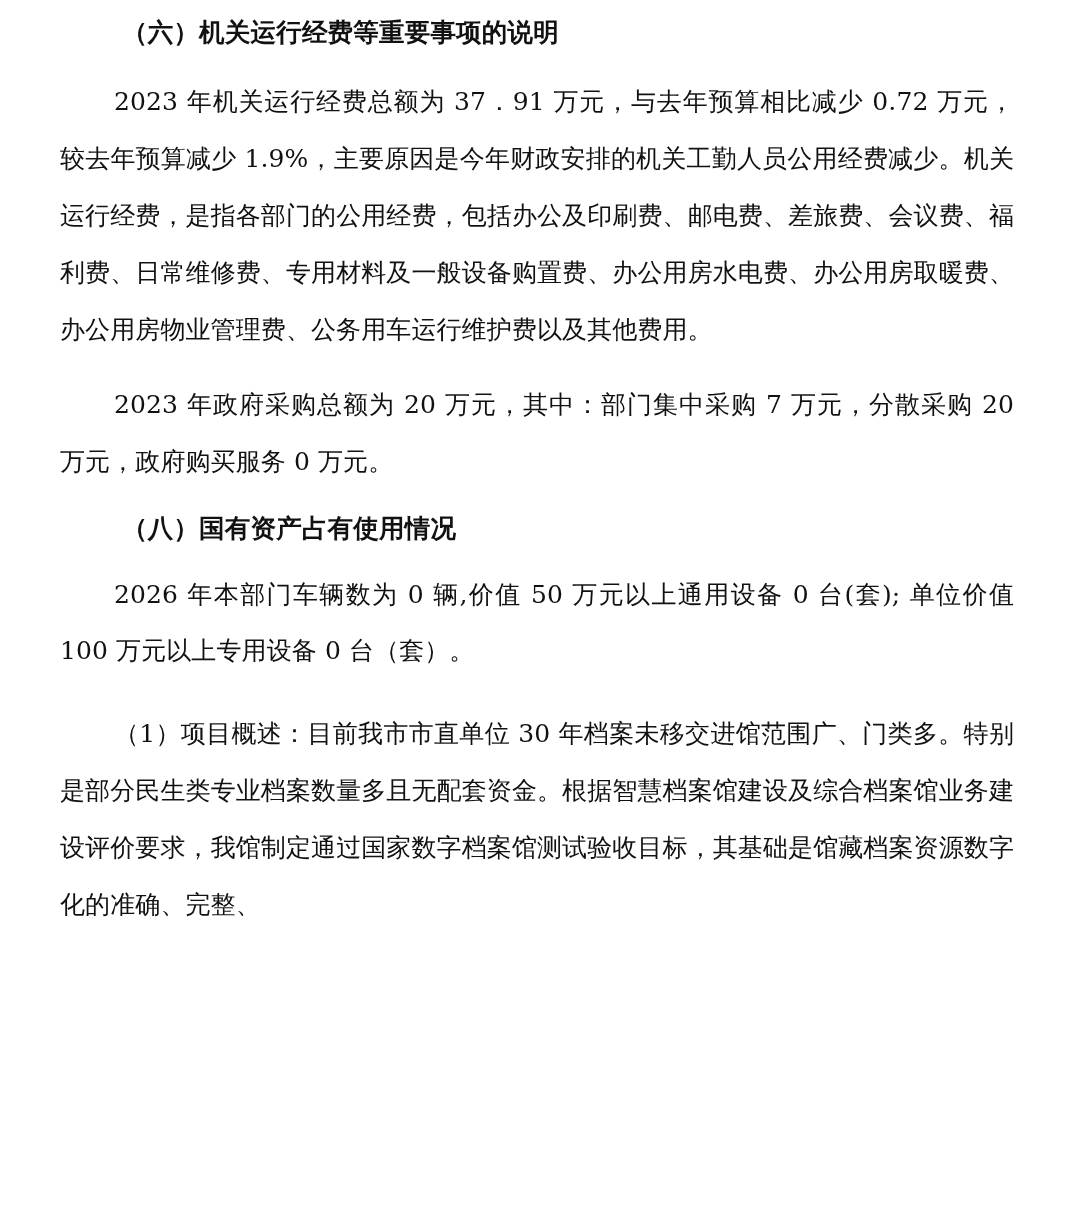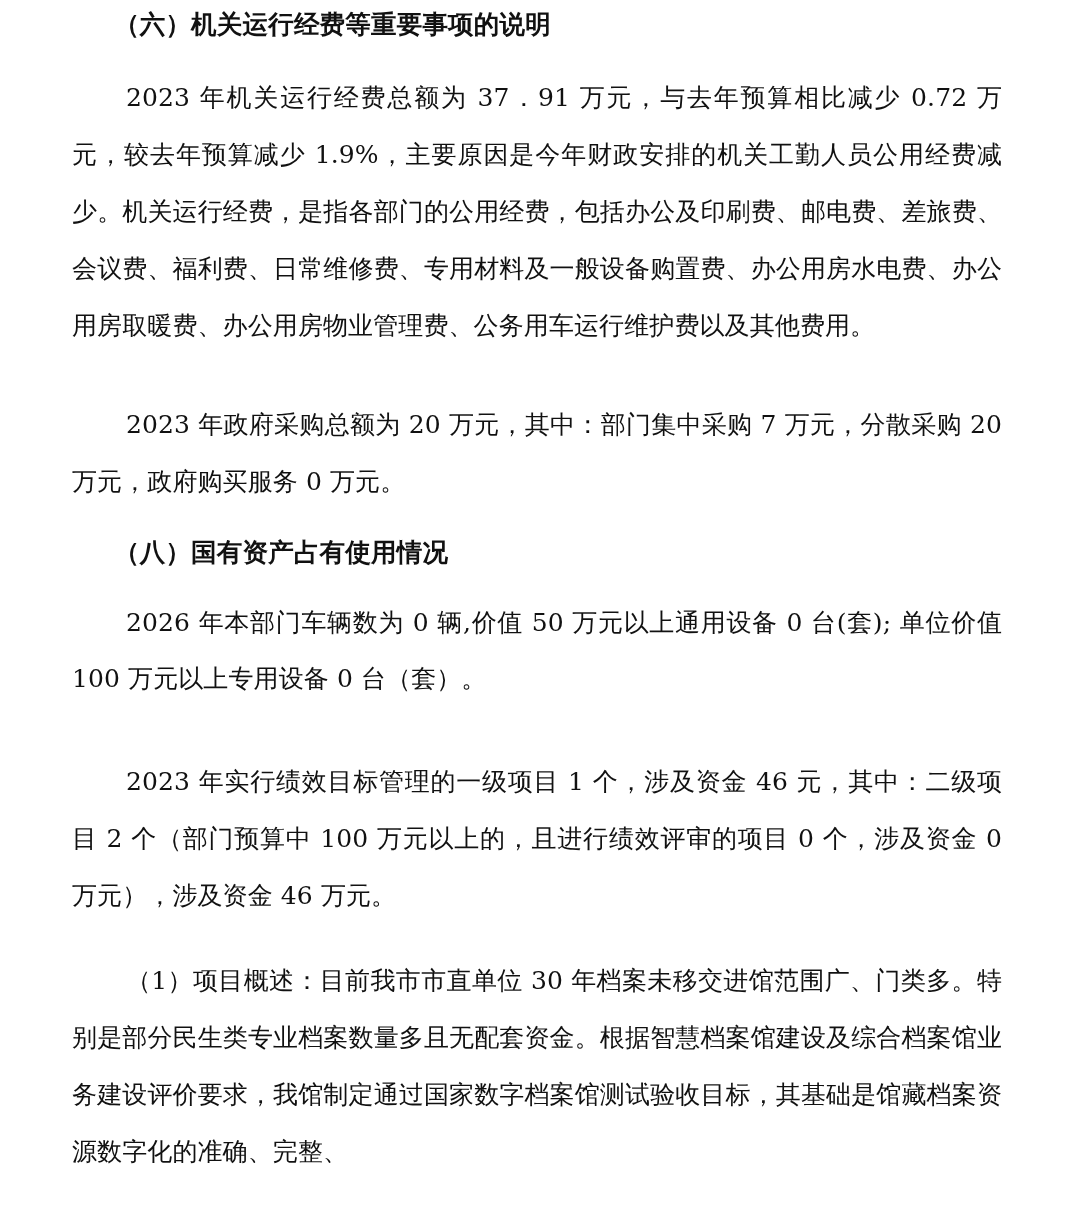--- a/index.html
+++ b/index.html
@@ -22,30 +22,30 @@
     position: relative;
   }
   .doc-body {
     padding-top: 2px;
   }
   h2.heading {
     font-family: "DejaVu Sans", "Liberation Sans", sans-serif;
     font-weight: bold;
     font-size: 25.5px;
     line-height: 45px;
-    margin: 0;
+    margin: 8px;
     padding: 0;
     text-indent: 54px;
     letter-spacing: 0.2px;
     color: #111;
   }
   p.para {
     font-size: 25px;
     line-height: 57px;
-    margin: 12px;
+    margin: 0;
     padding: 0;
     text-indent: 54px;
     text-align: justify;
     text-justify: inter-ideograph;
     letter-spacing: 0.1px;
     color: #111;
   }
   p.para.tight {
     line-height: 56px;
   }
@@ -68,18 +68,17 @@
     <div class="sp-10"></div>
     <p class="para">2023 年政府采购总额为 20 万元，其中：部门集中采购 7 万元，分散采购 20 万元，政府购买服务 0 万元。</p>
 
     <div class="sp-8"></div>
     <h2 class="heading">（八）国有资产占有使用情况</h2>
     <div class="sp-8"></div>
     <p class="para tight">2026 年本部门车辆数为 0 辆,价值 50 万元以上通用设备 0 台(套); 单位价值 100 万元以上专用设备 0 台（套）。</p>
 
     <div class="sp-8"></div>
     <div class="sp-14"></div>
-    <p class="para">2023 年实行绩效目标管理的一级项目 1 个，涉及资金 46 元，其中：二级项目 2 个（部门预算中 100 万元以上的，且进行绩效评审的项目 0 个，涉及资金 0 万元），涉及资金 46 万元。</p>
     <div class="sp-4"></div>
     <p class="para">（1）项目概述：目前我市市直单位 30 年档案未移交进馆范围广、门类多。特别是部分民生类专业档案数量多且无配套资金。根据智慧档案馆建设及综合档案馆业务建设评价要求，我馆制定通过国家数字档案馆测试验收目标，其基础是馆藏档案资源数字化的准确、完整、</p>
 
   </div>
 </div>
 
 </body></html>

